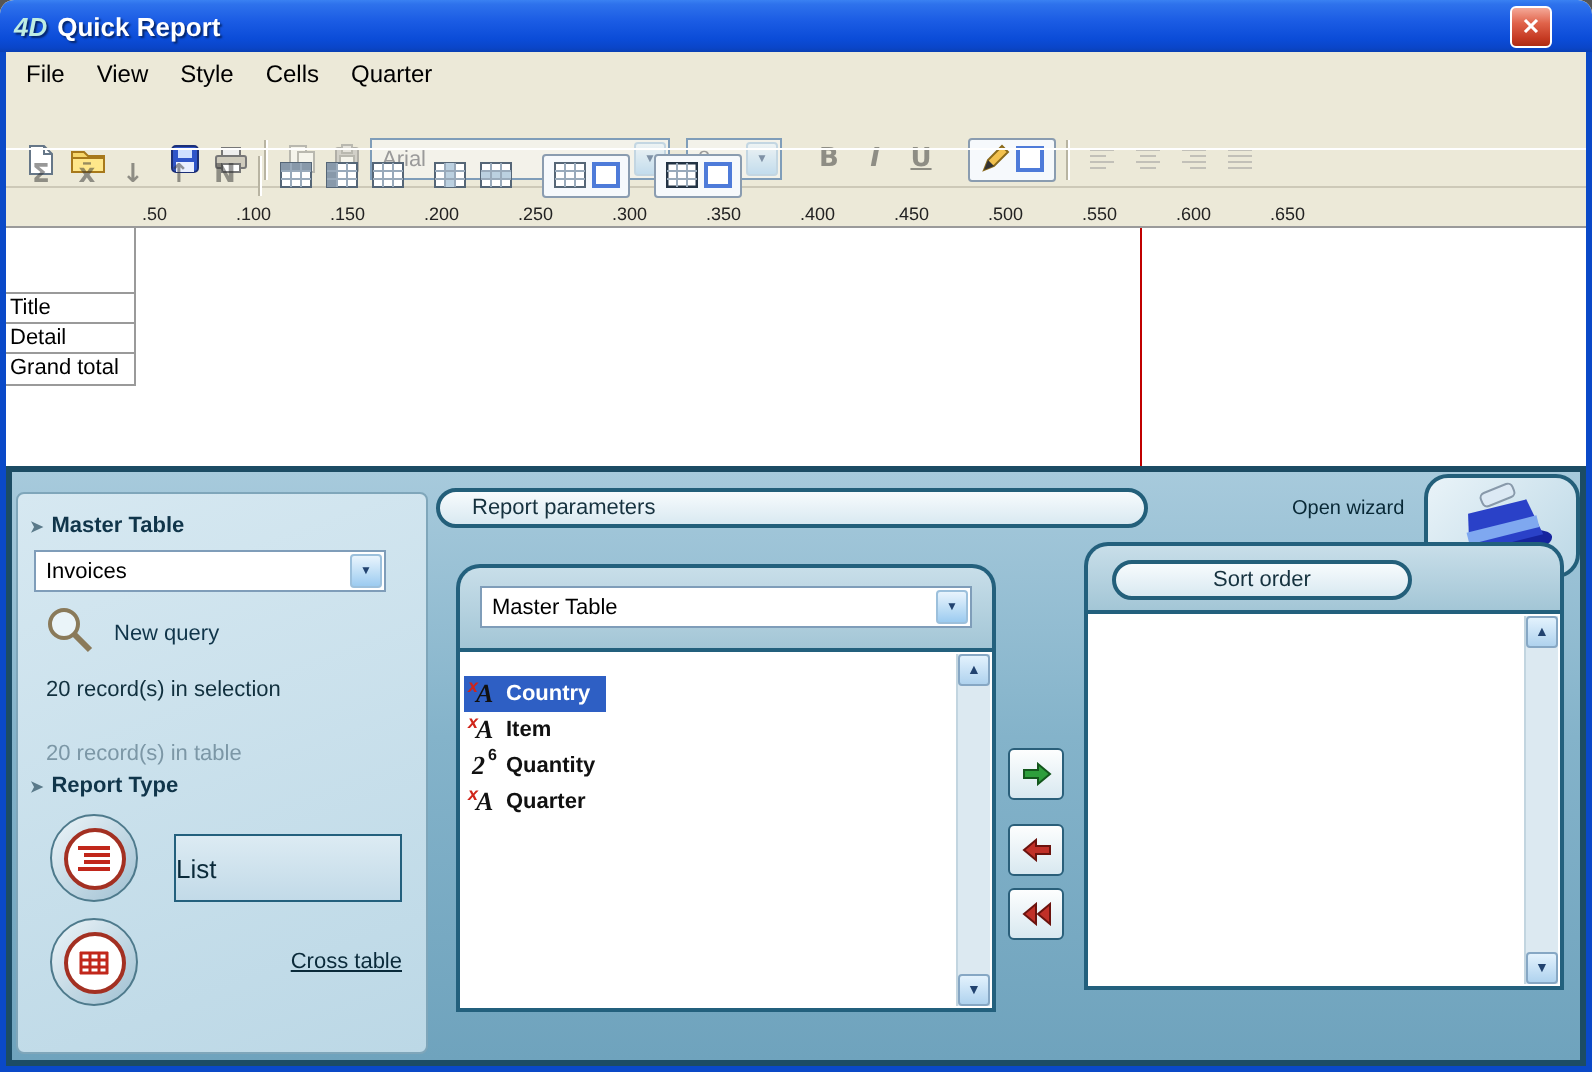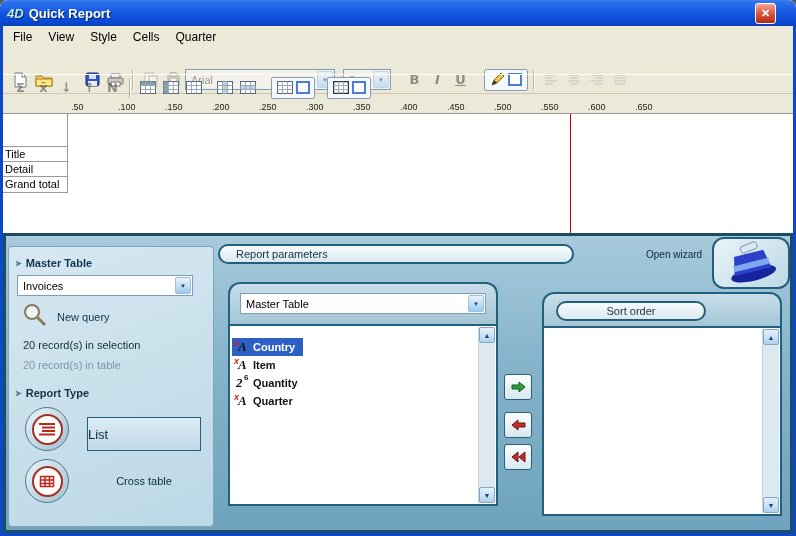--- a/index.html
+++ b/index.html
@@ -64,21 +64,21 @@
   .bullet { color:#5A7A8A; font-size:8px; }
   .ptext { font-size:11px; color:#11303E; }
   .ptext.muted { color:#7C97A6; }
 
   .circ { width:44px; height:44px; border-radius:50%; background:linear-gradient(135deg,#EDF5F9,#9FC0D2);
     border:1px solid #4E7A8C; display:flex; align-items:center; justify-content:center; }
   .circ .inner { width:31px; height:31px; border-radius:50%; background:#fff; border:2px solid #A33022;
     display:flex; align-items:center; justify-content:center; }
   .listbtn { width:114px; height:34px; border:1px solid #23607D; background:linear-gradient(#DCEBF3,#C2DAE8);
     font-size:13px; color:#0A2A3A; display:flex; align-items:center; justify-content:flex-start; }
-  .crosslbl { width:114px; text-align:center; font-size:11px; color:#0A2A3A; }
+  .crosslbl { width:114px; text-align:right; font-size:11px; color:#0A2A3A;text-decoration:underline; }
 
   .capsule { height:20px; border:2px solid #235F7A; border-radius:11px; background:linear-gradient(#F7FBFD,#D9E9F1);
     font-size:11px; line-height:16px; color:#16323F; padding-left:16px; }
   .rpcap { left:212px; top:8px; width:356px; }
   .wizlbl { left:640px; top:13px; font-size:10px; color:#082836; }
   .wizbtn { left:706px; top:1px; width:78px; height:52px; border:2px solid #235F7A; border-radius:12px;
     background:linear-gradient(135deg,#E9F3F8,#BCD8E6); display:flex; align-items:center; justify-content:center; }
 
   .fieldpanel { left:222px; top:46px; width:270px; height:224px; }
   .fp-head { position:absolute; left:0; top:0; right:0; height:42px; border:2px solid #23607D; border-bottom:none;
@@ -96,21 +96,21 @@
 
   .vsb { position:absolute; top:1px; bottom:1px; right:1px; width:17px; background:#DCE9F1; border-left:1px solid #C2D5E0; }
   .sb { position:absolute; left:0px; width:16px; height:16px; background:linear-gradient(#E3F2FD,#AFD2EE);
     border:1px solid #86A7C4; border-radius:2px; color:#21426F; font-size:7px; display:flex; align-items:center; justify-content:center; }
   .sb.up { top:0; } .sb.dn { bottom:0; }
 
   .abtn { left:498px; width:28px; height:26px; border:1px solid #2A5F7A; border-radius:3px;
     background:linear-gradient(#FDFEFE,#D8E8F0); display:flex; align-items:center; justify-content:center; }
   .a1{top:138px}.a2{top:176px}.a3{top:208px}
 
-  .sortpanel { left:536px; top:56px; width:240px; height:224px; }
+  .sortpanel { left:536px; top:35px; width:240px; height:224px; }
   .sp-head { position:absolute; left:0; top:0; right:0; height:34px; border:2px solid #23607D; border-bottom:none;
     border-radius:12px 12px 0 0; background:linear-gradient(#C8DEE9,#A3C6D6); }
   .sortcap { position:absolute; left:12px; top:7px; width:150px; padding-left:0; text-align:center; }
   .sp-body { position:absolute; left:0; top:34px; right:0; bottom:0; background:#fff; border:2px solid #23607D; }
 </style>
 </head>
 <body>
 
 <div class="win">
 
@@ -332,21 +332,21 @@
           <span class="carrow">▼</span>
         </div>
         <svg style="left:12px;top:54px;position:absolute" width="28" height="28">
           <circle cx="11" cy="11" r="7" fill="#EAF4F9" stroke="#8A7A5A" stroke-width="2"></circle>
           <line x1="16" y1="16" x2="24" y2="24" stroke="#8A7A5A" stroke-width="3"></line>
         </svg>
         <div class="plabel" style="left:48px;top:64px;font-weight:normal">
           <span>New query</span>
         </div>
         <div class="ptext" style="left:14px;top:92px">20 record(s) in selection</div>
-        <div class="ptext muted" style="left:14px;top:112px">20 record(s) in table</div>
+        <div class="ptext muted" style="left:14px;top:124px">20 record(s) in table</div>
         <div class="plabel" style="left:6px;top:140px">
           <span class="bullet">➤</span>
           <span>Report Type</span>
         </div>
         <div class="circ" style="left:16px;top:160px">
           <div class="inner">
             <svg width="18" height="14">
                 <path stroke="#C1271B" stroke-width="2" fill="none" d="M1 2h16M4 5.5h13M4 9h13M1 12.5h16"></path>
               </svg>
           </div>

